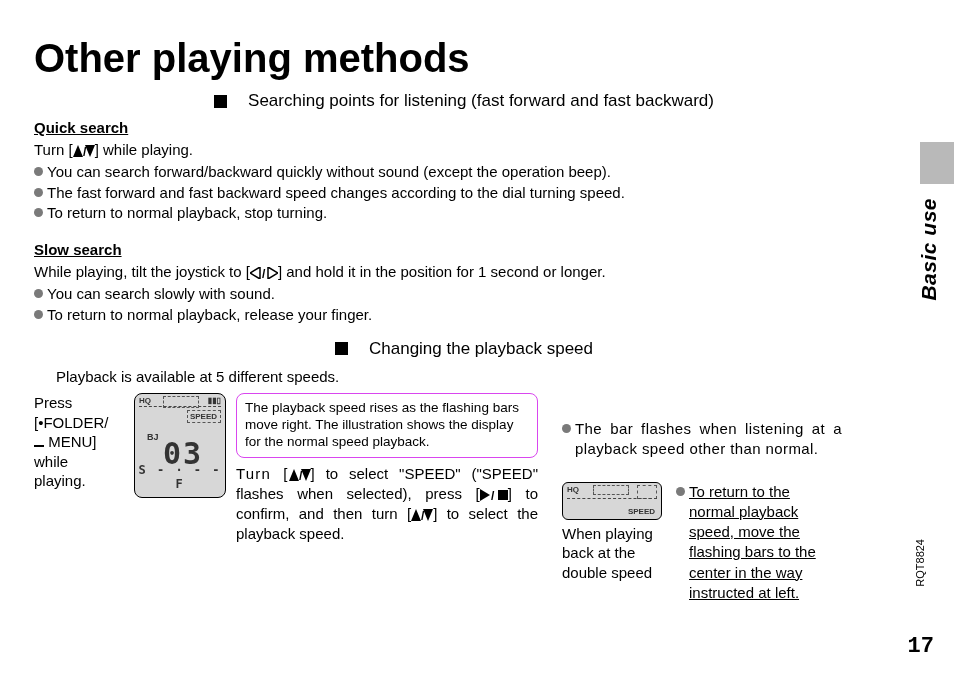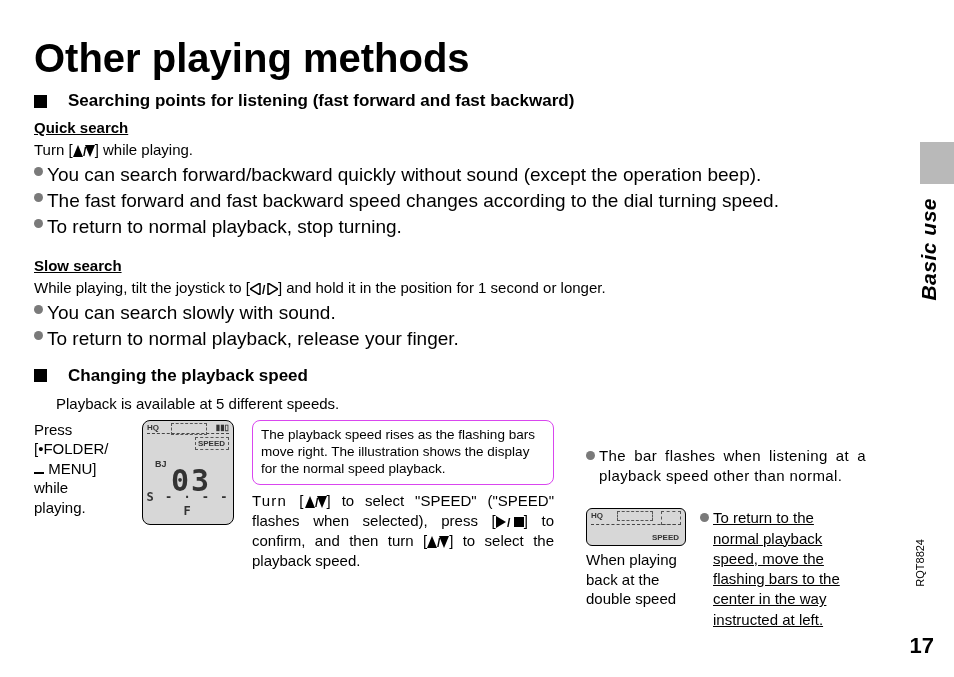--- a/index.html
+++ b/index.html
@@ -21,25 +21,26 @@
     padding: 36px 60px 20px 34px;
   }
   .title {
     font-size: 40px;
     font-weight: 700;
     margin: 0 0 10px 0;
     letter-spacing: 0px;
   }
   .section-heading {
     font-size: 17px;
-    font-weight: 700;
+    font-weight: 400;
     margin: 6px 0 8px 0;
     display: flex;
     align-items: center;
     gap: 21px;
+    justify-content: center;
   }
   .black-square {
     display: inline-block;
     width: 13px;
     height: 13px;
     background: #000;
     flex-shrink: 0;
   }
   .sub-heading {
     font-size: 15px;
@@ -51,21 +52,21 @@
     font-size: 15px;
     margin: 2px 0;
     line-height: 1.35;
   }
   .bullet-list {
     margin: 0;
     padding: 0;
     list-style: none;
   }
   .bullet-list li {
-    font-size: 19px;
+    font-size: 15px;
     line-height: 1.35;
     display: flex;
     align-items: flex-start;
     gap: 4px;
     text-align: right;
   }
   .bullet-dot {
     display: inline-block;
     width: 9px;
     height: 9px;
@@ -75,21 +76,21 @@
     margin-top: 5px;
   }
   .inline-icon {
     display: inline-flex;
     vertical-align: -2px;
   }
   .speed-row {
     display: flex;
     align-items: flex-start;
     margin-top: 6px;
-    gap: 18px;
+    gap: 10px;
   }
   .left-instr {
     width: 90px;
     font-size: 15px;
     line-height: 1.3;
   }
   .lcd-box {
     width: 92px;
     height: 105px;
     border: 1.5px solid #000;
@@ -230,20 +231,21 @@
     writing-mode: vertical-rl;
     transform: rotate(180deg);
     font-size: 11px;
   }
   .page-num {
     position: absolute;
     bottom: 18px;
     right: 20px;
     font-size: 22px;
     font-weight: 700;
+    font-family: Liberation Mono, monospace;
   }
   svg.tri { display:inline-block; vertical-align:-2px; }
   .gap-top { margin-top: 14px; }
   .underline-gap { margin-top: 18px; }
 </style>
 </head>
 <body>
 
 <div class="page">
 

